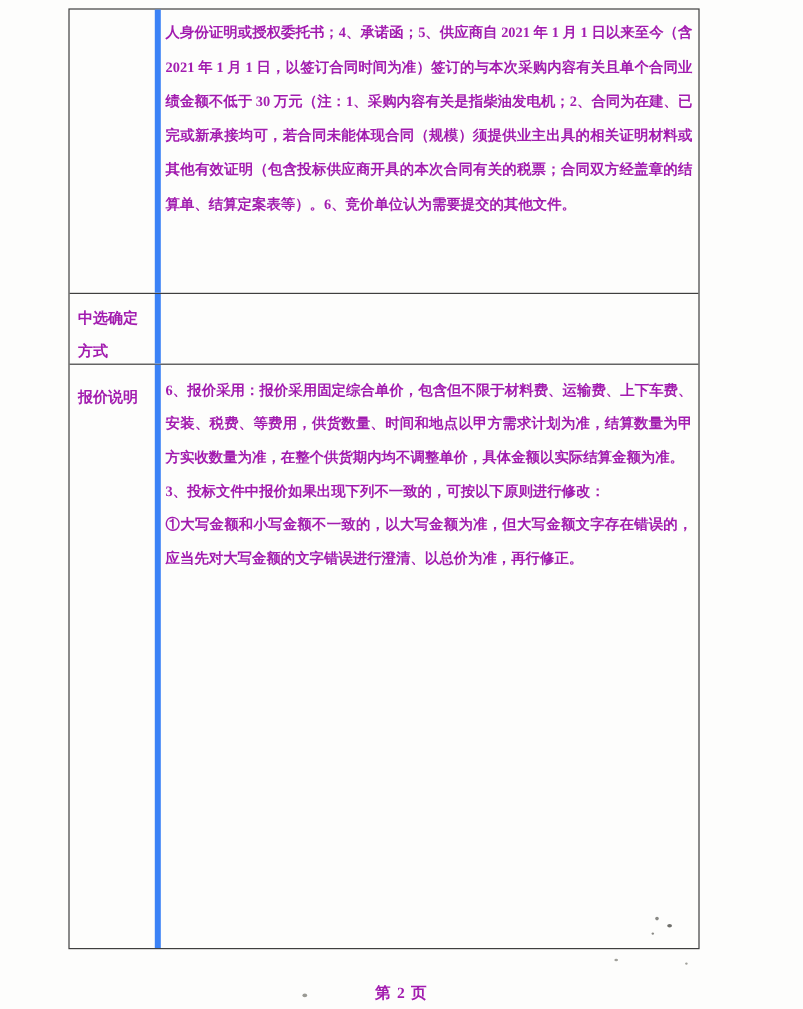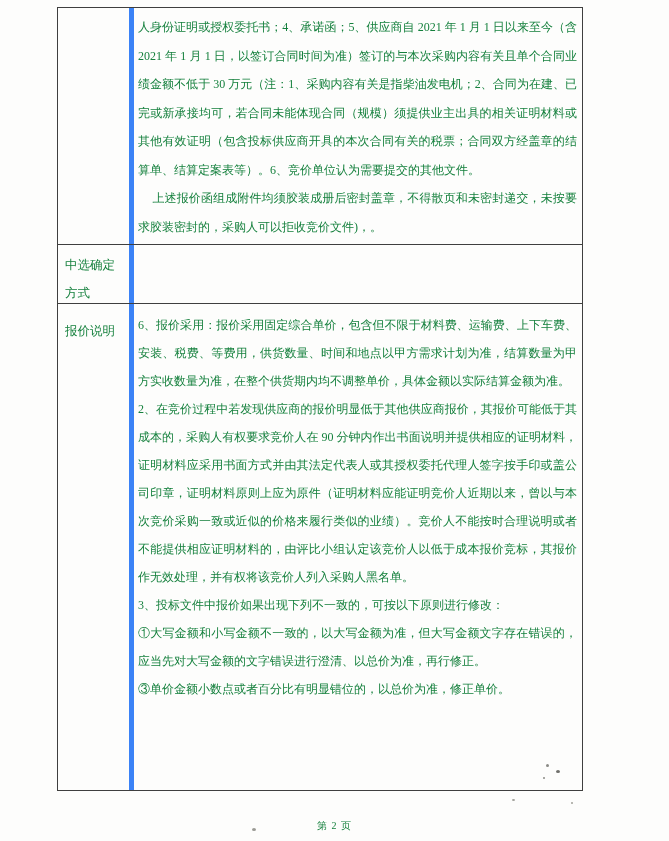--- a/index.html
+++ b/index.html
@@ -6,22 +6,23 @@
     margin: 0;
     padding: 0;
     background: #ffffff;
   }
   .page {
     position: relative;
     width: 669px;
     height: 841px;
     background: #fdfdfc;
     font-family: "Liberation Serif", "DejaVu Serif", serif;
-    color: #15803d;
+    color: #a21caf;
     overflow: hidden;
+    font-weight: bold;
   }
   .doc-table {
     position: absolute;
     left: 57px;
     top: 7px;
     width: 526px;
     border: 1px solid #3f3f3f;
     box-sizing: border-box;
     background: transparent;
   }
@@ -64,21 +65,21 @@
     margin: 0;
     line-height: 14.5px;
   }
   p.ind { text-indent: 1.2em; }
   .page-footer {
     position: absolute;
     left: 0;
     top: 819px;
     width: 669px;
     text-align: center;
-    font-size: 10px;
+    font-size: 13px;
     letter-spacing: 1px;
   }
   .speckle {
     position: absolute;
     background: #8a8a86;
     border-radius: 50%;
   }
   .sp1 { left: 546px; top: 764px; width: 3px; height: 3px; }
   .sp2 { left: 556px; top: 770px; width: 4px; height: 3px; background:#6f6f6b; }
   .sp3 { left: 543px; top: 777px; width: 2px; height: 2px; }
@@ -90,36 +91,33 @@
 <body>
 
 <div class="page">
 
   <div class="doc-table">
 
     <div class="t-row row-1">
       <div class="hdr-cell"></div>
       <div class="body-cell loose">
         <p>人身份证明或授权委托书；4、承诺函；5、供应商自 2021 年 1 月 1 日以来至今（含 2021 年 1 月 1 日，以签订合同时间为准）签订的与本次采购内容有关且单个合同业绩金额不低于 30 万元（注：1、采购内容有关是指柴油发电机；2、合同为在建、已完或新承接均可，若合同未能体现合同（规模）须提供业主出具的相关证明材料或其他有效证明（包含投标供应商开具的本次合同有关的税票；合同双方经盖章的结算单、结算定案表等）。6、竞价单位认为需要提交的其他文件。</p>
-        <p class="ind">上述报价函组成附件均须胶装成册后密封盖章，不得散页和未密封递交，未按要求胶装密封的，采购人可以拒收竞价文件)，。</p>
       </div>
     </div>
 
     <div class="t-row row-2">
       <div class="hdr-cell">中选确定方式</div>
     </div>
 
     <div class="t-row row-3">
       <div class="hdr-cell pad-more">报价说明</div>
       <div class="body-cell loose">
         <p>6、报价采用：报价采用固定综合单价，包含但不限于材料费、运输费、上下车费、安装、税费、等费用，供货数量、时间和地点以甲方需求计划为准，结算数量为甲方实收数量为准，在整个供货期内均不调整单价，具体金额以实际结算金额为准。</p>
-        <p>2、在竞价过程中若发现供应商的报价明显低于其他供应商报价，其报价可能低于其成本的，采购人有权要求竞价人在 90 分钟内作出书面说明并提供相应的证明材料，证明材料应采用书面方式并由其法定代表人或其授权委托代理人签字按手印或盖公司印章，证明材料原则上应为原件（证明材料应能证明竞价人近期以来，曾以与本次竞价采购一致或近似的价格来履行类似的业绩）。竞价人不能按时合理说明或者不能提供相应证明材料的，由评比小组认定该竞价人以低于成本报价竞标，其报价作无效处理，并有权将该竞价人列入采购人黑名单。</p>
         <p>3、投标文件中报价如果出现下列不一致的，可按以下原则进行修改：</p>
         <p>①大写金额和小写金额不一致的，以大写金额为准，但大写金额文字存在错误的，应当先对大写金额的文字错误进行澄清、以总价为准，再行修正。</p>
-        <p>③单价金额小数点或者百分比有明显错位的，以总价为准，修正单价。</p>
       </div>
     </div>
 
   </div>
 
   <div class="speckle sp1"></div>
   <div class="speckle sp2"></div>
   <div class="speckle sp3"></div>
   <div class="speckle sp4"></div>
   <div class="speckle sp5"></div>

